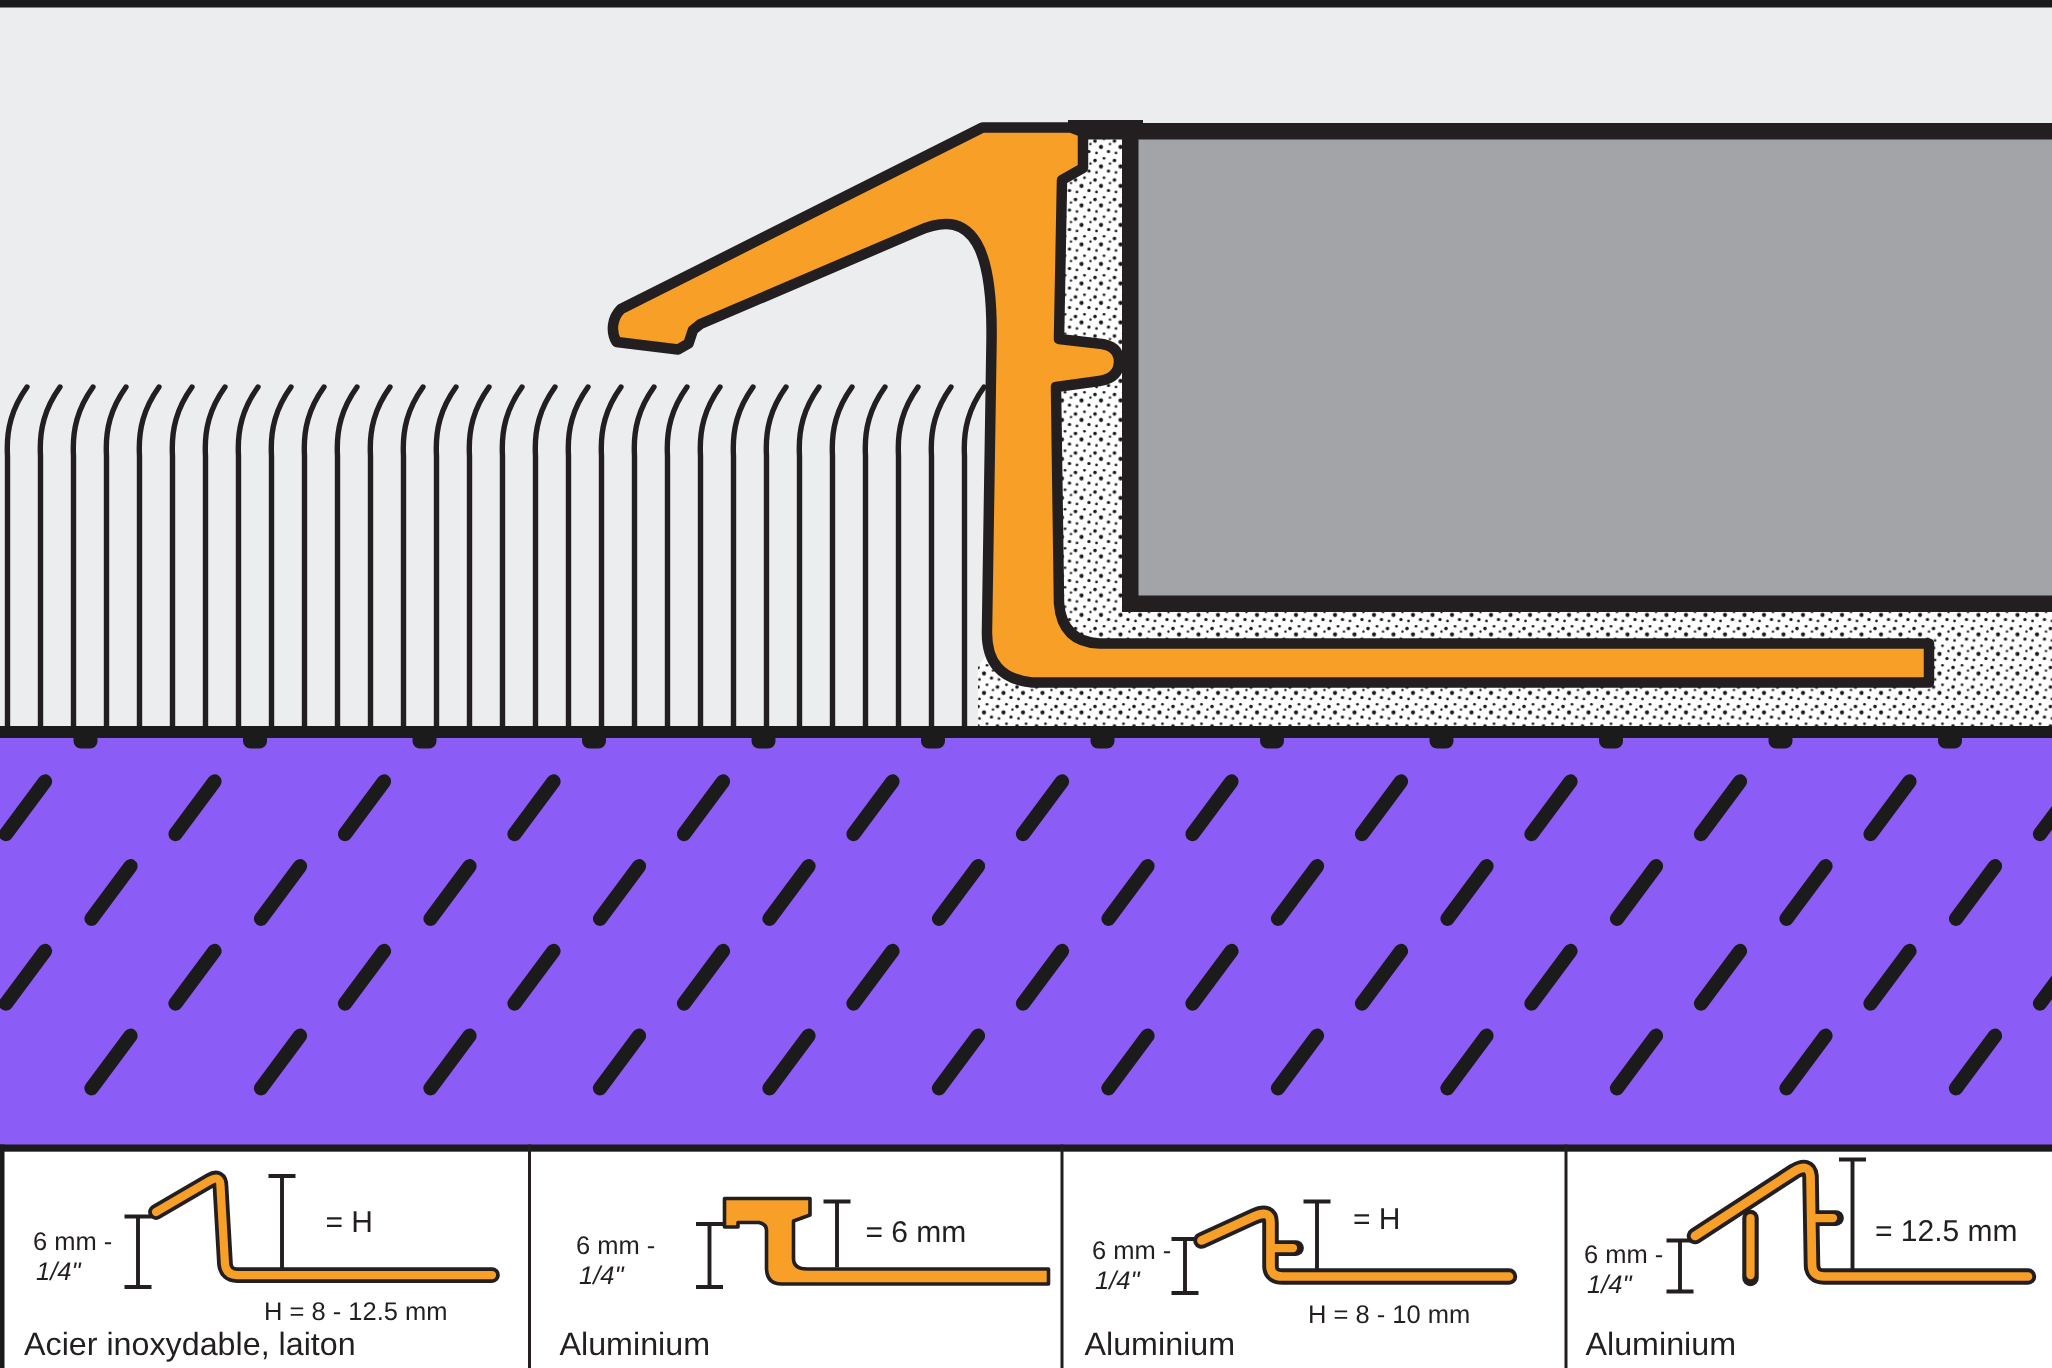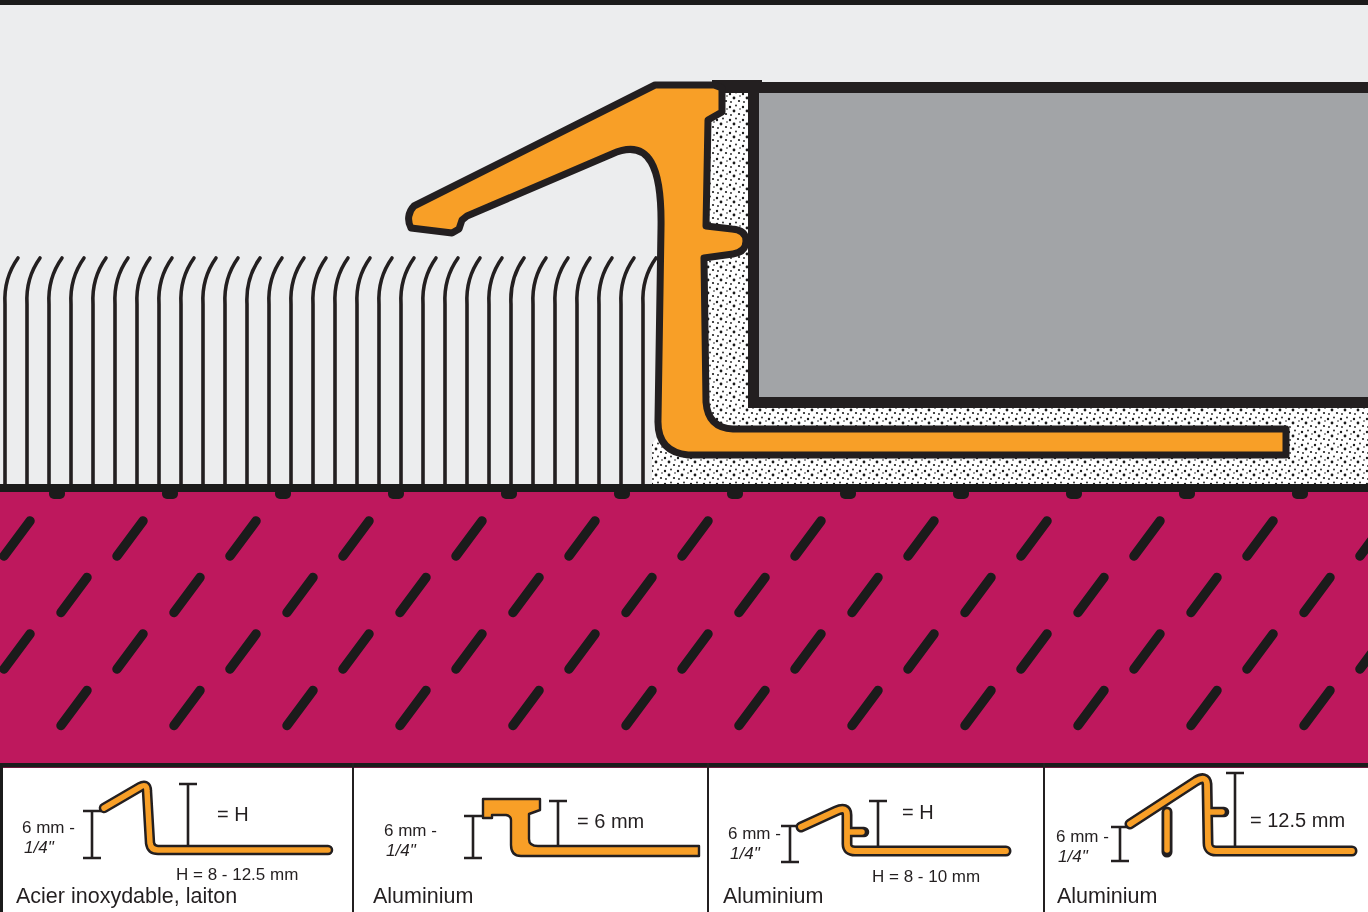--- a/index.html
+++ b/index.html
@@ -1,17 +1,17 @@
 <!DOCTYPE html>
 <html><head>
 <meta charset="utf-8">
 <style>
   html,body{margin:0;padding:0;background:#ffffff;}
   .stage{
-    position:relative;width:1368px;height:912px;overflow:hidden;background:#be185d;
+    position:relative;width:1368px;height:912px;overflow:hidden;background:#8b5cf6;
     font-family:"Liberation Sans", sans-serif;
   }
   svg{display:block;}
   text{fill:#231F20;}
   .t-small{font-size:17px;}
   .t-mid{font-size:20px;}
   .t-label{font-size:21.5px;}
   .italic{font-style:italic;}
   .dimline{stroke:#231F20;stroke-width:2.6;fill:none;}
   .mini-under{fill:none;stroke:#231F20;stroke-linecap:round;stroke-linejoin:round;}

